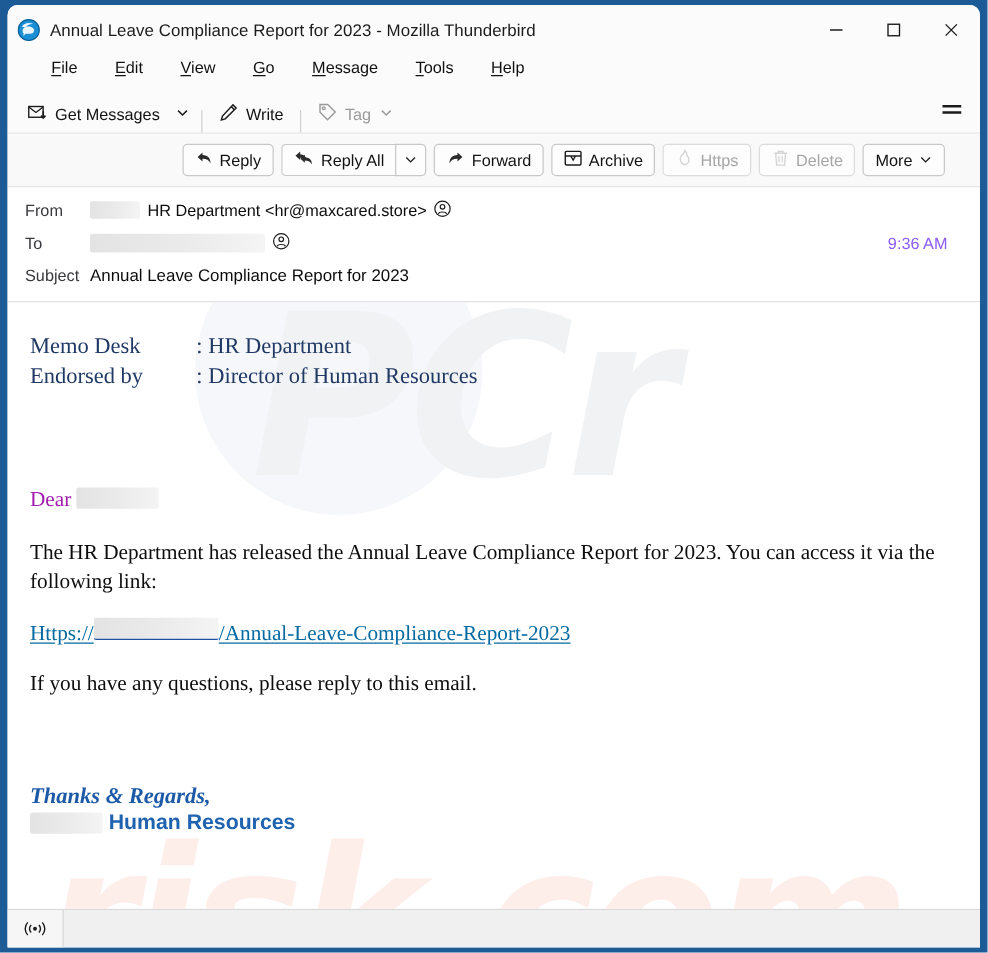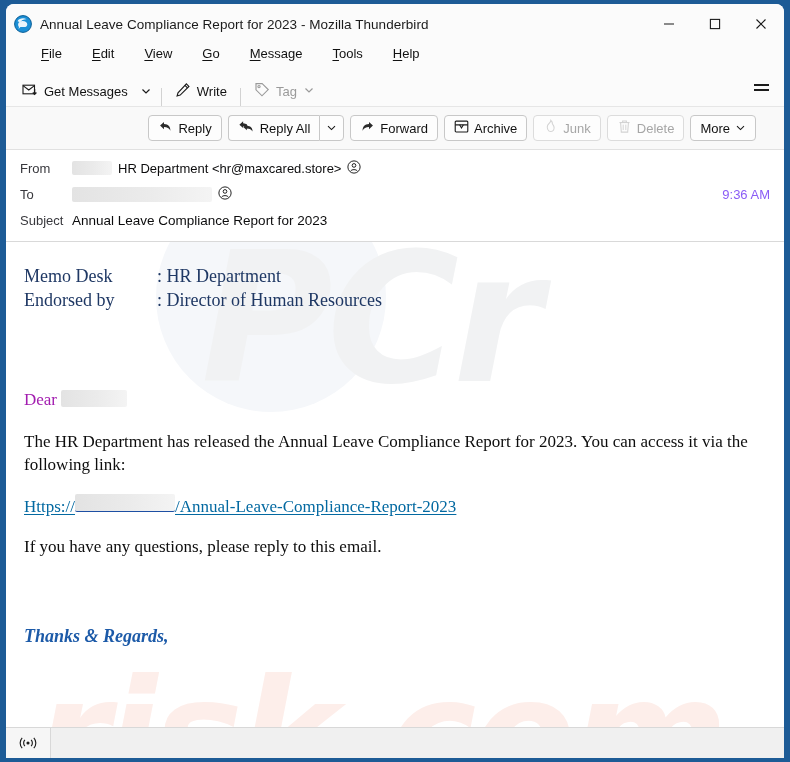--- a/index.html
+++ b/index.html
@@ -182,21 +182,21 @@
   }
   .mbtn-group .mbtn:last-child {
     border-top-left-radius: 0;
     border-bottom-left-radius: 0;
     padding: 4px 6px;
   }
 
   
   #msgheader {
     background: #ffffff;
-    padding: 5px 0 8px 0;
+    padding: 5px 12px 8px 0;
     border-bottom: 1px solid #d9d9d9;
     position: relative;
   }
   .hdr-row {
     display: flex;
     align-items: center;
     padding: 2px 14px;
     min-height: 22px;
     position: relative;
   }
@@ -517,21 +517,21 @@
       </span>
       <span>Archive</span>
     </div>
 
     <div class="mbtn dis">
       <span>
         <svg width="15" height="15" viewBox="0 0 16 16">
           <path d="M8.4 1.4 C8.4 4 6 4.6 5 6.6 C3.6 9.4 5.4 13.4 8.3 13.4 C11 13.4 12.6 10.8 11.6 8 C11 6.3 9.6 5.6 9.8 3.4 C9.3 2.6 8.9 1.9 8.4 1.4 Z" fill="none" stroke="#9a9a9a" stroke-width="1.15"></path>
         </svg>
       </span>
-      <span>Junk</span>
+      <span>Https</span>
     </div>
 
     <div class="mbtn dis">
       <span>
         <svg width="15" height="15" viewBox="0 0 16 16">
           <path d="M2.6 3.8 H13.4" stroke="#9a9a9a" stroke-width="1.15"></path>
           <path d="M6 3.8 V2.2 H10 V3.8" fill="none" stroke="#9a9a9a" stroke-width="1.15"></path>
           <path d="M3.8 3.8 L4.6 14 H11.4 L12.2 3.8" fill="none" stroke="#9a9a9a" stroke-width="1.15"></path>
           <path d="M6.6 6 V11.8 M9.4 6 V11.8" stroke="#9a9a9a" stroke-width="1.05"></path>
         </svg>
@@ -619,20 +619,24 @@
         <span class="link-seg">Https://</span>
         <span class="redact" style="width:100px;height:17px;border-bottom:1px solid #1d4fa3;"></span>
         <span class="link-seg">/Annual-Leave-Compliance-Report-2023</span>
       </div>
 
 
       <p class="body-p">If you have any questions, please reply to this email.</p>
 
       <div class="sig">
         <div class="sig-1">Thanks &amp; Regards,</div>
+        <div class="sig-2">
+          <span class="redact" style="width:58px;height:17px;margin-right:5px;"></span>
+          <span>Human Resources</span>
+        </div>
 
       </div>
 
     </div>
   </div>
 
   <div id="statusbar">
     <div id="status-icon">
       <svg width="20" height="14" viewBox="0 0 22 14">
         <circle cx="11" cy="7" r="1.7" fill="#1b1b1b"></circle>

